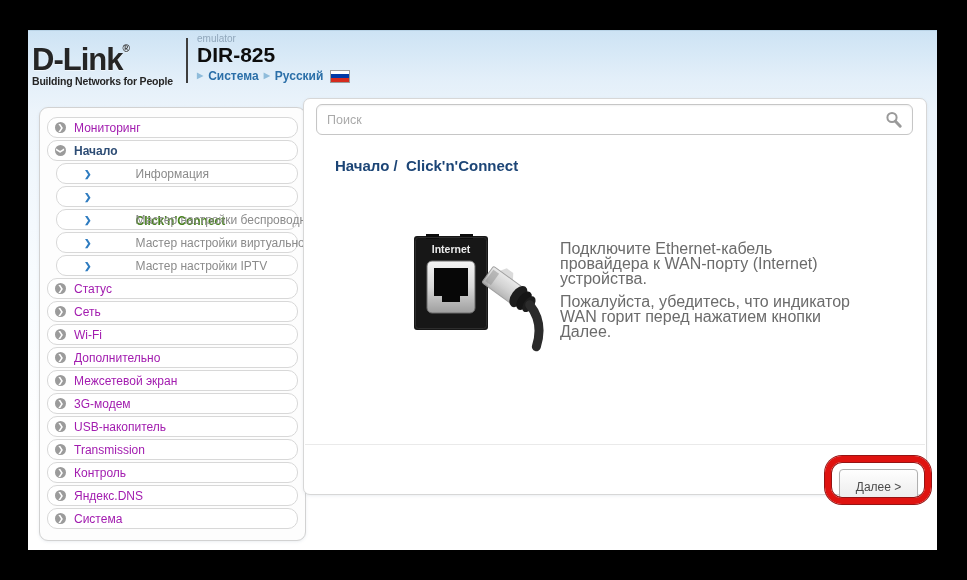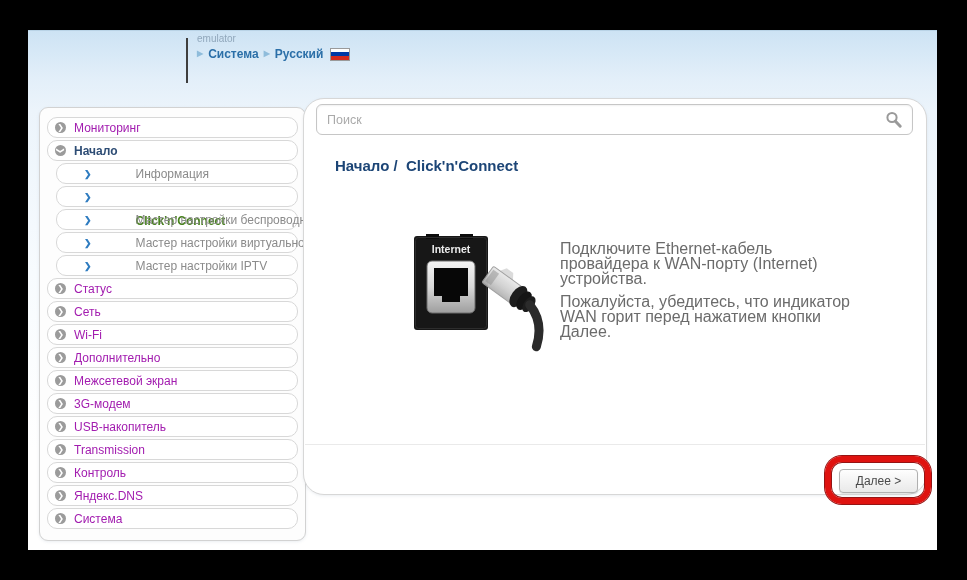--- a/index.html
+++ b/index.html
@@ -38,51 +38,56 @@
         line-height:11px;text-align:center;margin:0 8px 0 7px;flex:0 0 auto;}
   .disc.down{transform:rotate(90deg);}
   .sub-arr{color:#2f7cc0;font-size:9px;font-weight:bold;margin:0 8px 0 27px;flex:0 0 auto;}
   .mi .lbl{color:#a21caf;white-space:nowrap;}
   .mi.expanded .lbl{color:#2e4d75;font-weight:bold;}
   .mi.sub .lbl{color:#8b8b8b;padding-left:36px;}
   .mi.sub.active .lbl{font-weight:bold;}
 
   
   .content{position:absolute;left:275px;top:67px;width:622px;height:395px;background:#fff;
-           border:1px solid #d7d7d7;border-radius:21px;box-shadow:0 1px 3px rgba(120,140,160,.15);}
+           border:1px solid #d7d7d7;border-radius:7px;box-shadow:0 1px 3px rgba(120,140,160,.15);}
   .searchbox{position:absolute;left:12px;top:5px;right:13px;height:31px;}
   .searchbox input{width:100%;height:100%;box-sizing:border-box;border:1px solid #c6c6c6;border-radius:6px;
                    padding:0 36px 0 10px;font-size:12.5px;color:#444;background:#fff;outline:none;
                    font-family:"Liberation Sans",sans-serif;box-shadow:inset 0 1px 2px rgba(0,0,0,.06);}
   .searchbox input::placeholder{color:#aaa;}
   .mag{position:absolute;right:10px;top:7px;width:18px;height:18px;cursor:pointer;}
   .title{position:absolute;left:19px;top:46px;margin:12px;font-size:15px;font-weight:bold;
          color:#1c4576;white-space:pre;}
   .figure{position:absolute;left:100px;top:135px;width:155px;height:118px;}
   .instructions{position:absolute;left:256px;top:142px;width:290px;font-size:16px;color:#6b6b6b;
                 line-height:15px;}
   .instructions p{margin:0 0 8px 0;}
   .footer-sep{position:absolute;left:1px;right:1px;bottom:49px;height:1px;background:#eaeaea;}
-  .next{position:absolute;left:535px;top:370px;width:79px;height:24px;border:1px solid #b0b0b0;
+  .next{position:absolute;left:535px;top:370px;width:79px;height:35px;border:1px solid #b0b0b0;
         border-radius:4px;background:linear-gradient(#fefefe,#e9e9e9);font-size:12px;color:#4a4a4a;
         font-family:"Liberation Sans",sans-serif;cursor:pointer;box-shadow:0 1px 1px rgba(0,0,0,.12);}
   .red-ring{position:absolute;left:521px;top:357px;width:106px;height:48px;box-sizing:border-box;
             border:6px solid #df1310;border-radius:17px;pointer-events:none;
             box-shadow:0 0 0 1px #951414, inset 0 0 0 1px #951414;}
 </style>
 </head>
 <body>
 
 <div class="stage">
   <div class="page">
 
     <div class="hdr">
+      <div class="logo">
+        <div class="logo-brand"><span>D-Link</span><sup>®</sup></div>
+        <div class="logo-tag">Building Networks for People</div>
+      </div>
       <div class="hdr-sep"></div>
       <div class="model-block">
         <div class="emulator">emulator</div>
+        <div class="model">DIR-825</div>
         <div class="bc">
           <span class="bc-arrow">▶</span>
           <a>Система</a>
           <span class="bc-arrow">▶</span>
           <a>Русский</a>
           <span class="flag">
               <i style="background: rgb(255, 255, 255);"></i>
               <i style="background: rgb(0, 57, 166);"></i>
               <i style="background: rgb(213, 43, 30);"></i>
             </span>

